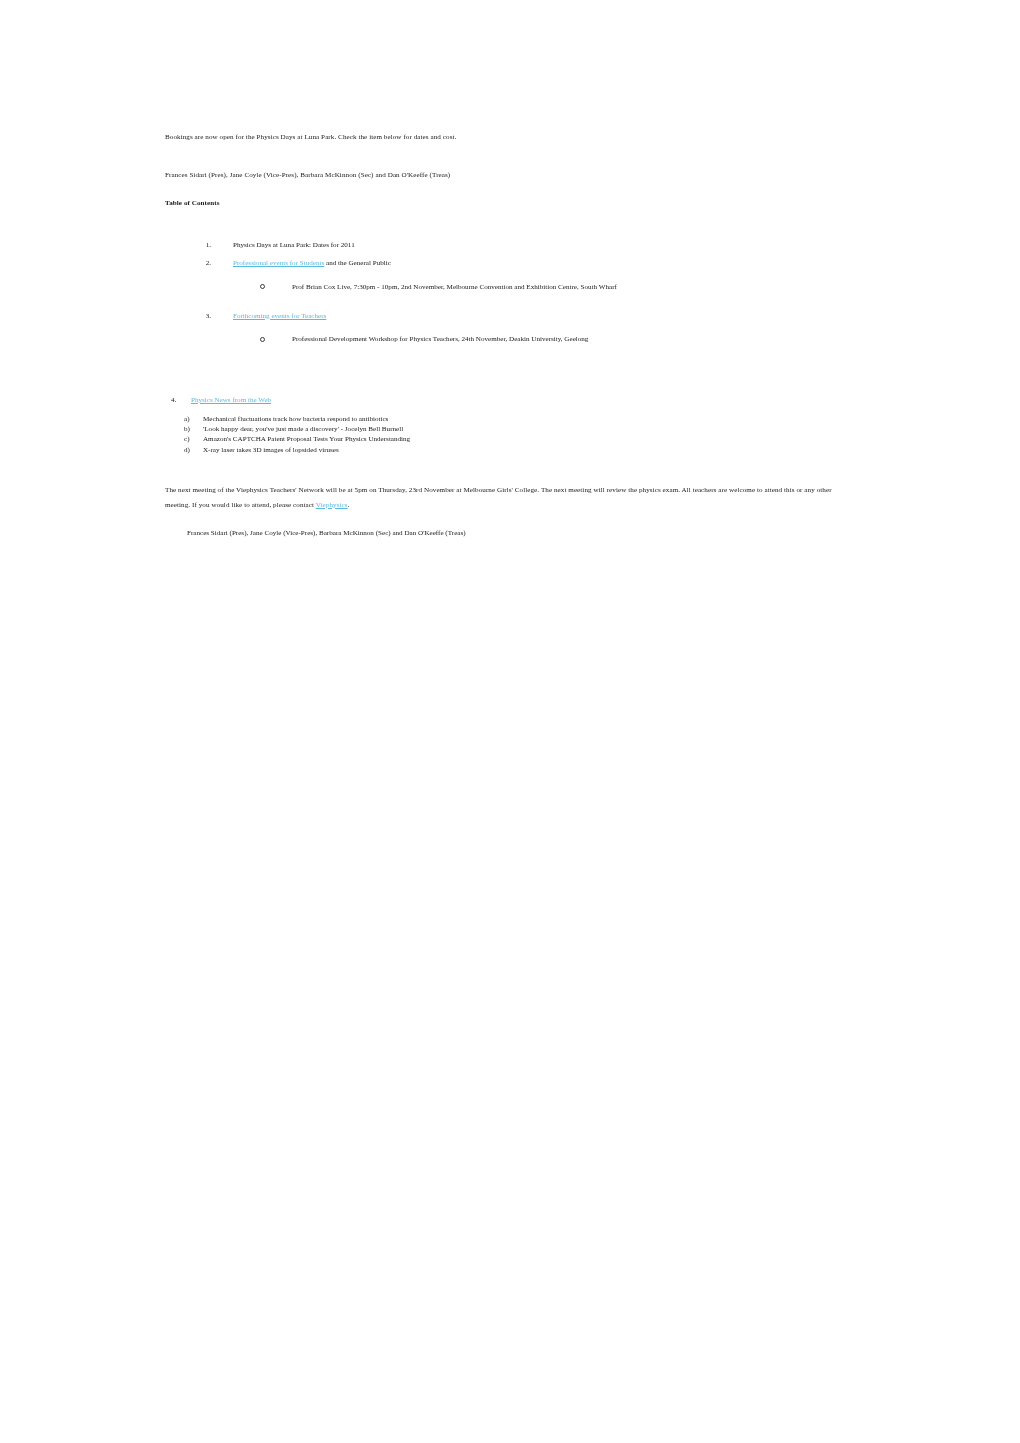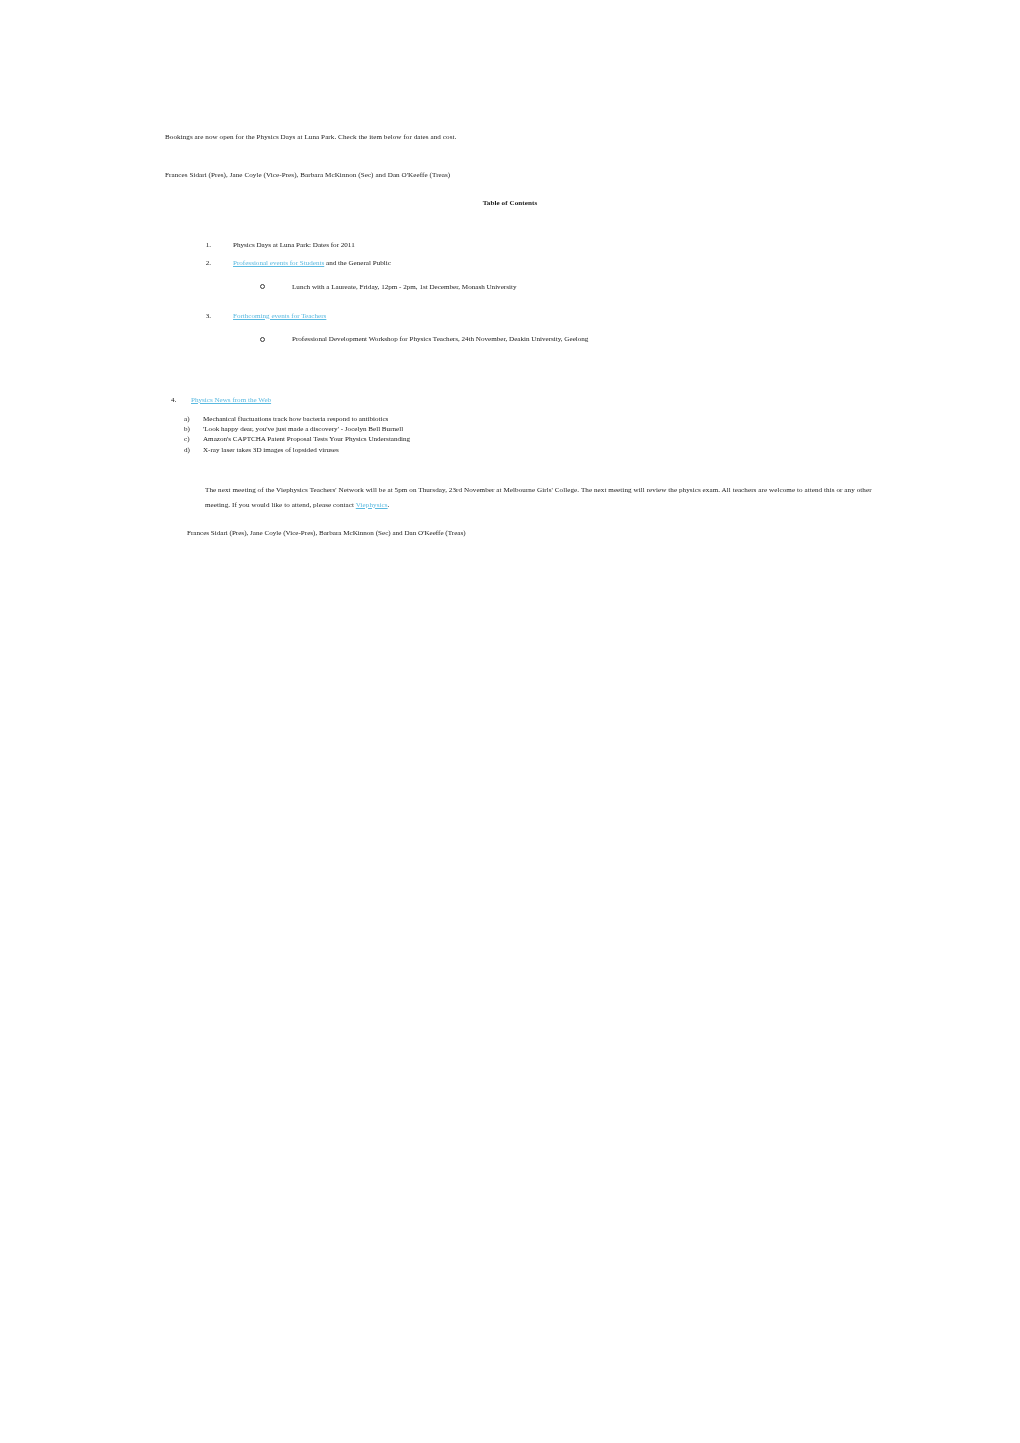--- a/index.html
+++ b/index.html
@@ -29,25 +29,24 @@
   .line {
     font-size: 7.1px;
     line-height: 11.5px;
     letter-spacing: 0.01em;
     white-space: nowrap;
   }
   .para {
     font-size: 7.1px;
     line-height: 14.6px;
     letter-spacing: 0.01em;
-    margin-left: 40px;
   }
   .spacer-md { height: 17px; }
   .spacer-lg { height: 26px; }
-  .bold { font-weight: bold; text-align: center; }
+  .bold { font-weight: bold; }
 
   a, .link {
     color: #5ab9e0;
     text-decoration: underline;
     text-decoration-color: #5ab9e0;
   }
 
   
   .olist {
     margin: 0;
@@ -162,21 +161,21 @@
         <span class="num">2.</span>
         <a href="#" class="link">Professional events for Students</a><span> and the General Public</span>
       </li>
     </ul>
 
     <div style="height:12px"></div>
 
     <ul class="clist">
       <li class="clist-item">
         <span class="circle"></span>
-        <span>Lunch with a Laureate, Friday, 12pm - 2pm, 1st December, Monash University</span>
+        <span>Prof Brian Cox Live, 7:30pm - 10pm, 2nd November, Melbourne Convention and Exhibition Centre, South Wharf</span>
       </li>
     </ul>
 
     <ul class="olist">
       <li class="olist-item" style="margin-left:32px;">
         <span class="num">3.</span>
         <a href="#" class="link">Forthcoming events for Teachers</a>
       </li>
     </ul>
 

